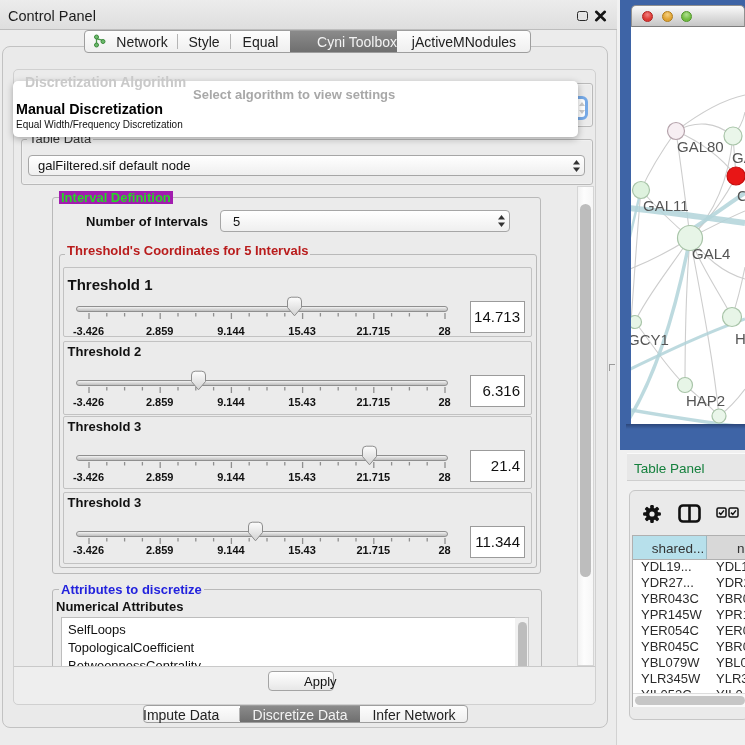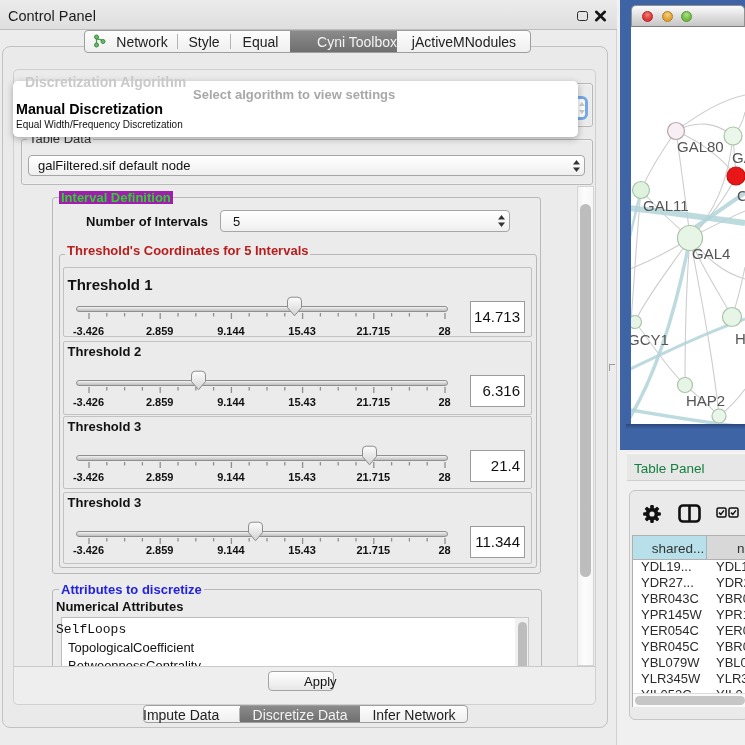--- a/index.html
+++ b/index.html
@@ -227,21 +227,21 @@
         </linearGradient>
       </defs>
       <path d="M1.5,5 Q1.5,1.2 5.2,1.2 L11.8,1.2 Q15.5,1.2 15.5,5 L15.5,11.5 L8.5,19.8 L1.5,11.5 Z" fill="url(#g3)" stroke="#8d8d8d" stroke-width="1"></path>
     </svg>
 <div style="left:456px;top:340px;width:55px;height:32px;background:#fff;border:1px solid #9b9b9b;"></div>
 <div class="t" style="left:456px;top:348px;width:50px;text-align:right;font-size:15px;color:#111;line-height:16px;">11.344</div>
 <div style="left:38px;top:403px;width:490px;height:120px;border:1px solid #b9b9b9;border-radius:3px;"></div>
 <div class="t" style="left:45px;top:396.5px;font-size:13px;font-weight:bold;color:#2222dd;background:#ebebeb;padding:0 2px;line-height:13px;">Attributes to discretize</div>
 <div class="t" style="left:42px;top:413px;font-size:13px;font-weight:bold;color:#111;line-height:15px;">Numerical Attributes</div>
 <div style="left:47px;top:431px;width:468px;height:60px;background:#fff;border:1px solid #bdbdbd;"></div>
-<div class="t" style="left:42px;top:436px;font-size:13px;color:#111;line-height:15px;font-family:Liberation Mono, monospace;">SelfLoops</div>
+<div class="t" style="left:54px;top:436px;font-size:13px;color:#111;line-height:15px;">SelfLoops</div>
 <div class="t" style="left:54px;top:454px;font-size:13px;color:#111;line-height:15px;">TopologicalCoefficient</div>
 <div class="t" style="left:54px;top:472px;font-size:13px;color:#111;line-height:15px;">BetweennessCentrality</div>
 <div style="left:501px;top:431px;width:14px;height:60px;background:#f1f1f1;border:1px solid #c9c9c9;border-left:none;"></div>
 <div style="left:504px;top:436px;width:9px;height:55px;background:#bdbdbd;border-radius:4.5px;"></div>
 </div>
 <div style="left:577px;top:186px;width:17px;height:480px;background:linear-gradient(90deg,#f2f2f2,#fdfdfd 40%,#f6f6f6);border:1px solid #d5d5d5;"></div>
 <div style="left:580px;top:204px;width:11px;height:373px;background:#bdbdbd;border-radius:5.5px;"></div>
 <div style="left:14px;top:666px;width:581px;height:38px;background:#eeeeee;border-top:1px solid #c9c9c9;border-radius:0 0 5px 5px;"></div>
 <div style="left:268px;top:671px;width:66px;height:20px;background:linear-gradient(#ffffff,#e7e7e7);border:1px solid #a4a4a4;border-radius:4px;"></div>
 <div class="t" style="left:268px;top:674px;width:66px;text-align:center;font-size:13px;color:#111;line-height:15px;padding-left:36px;">Apply</div>

